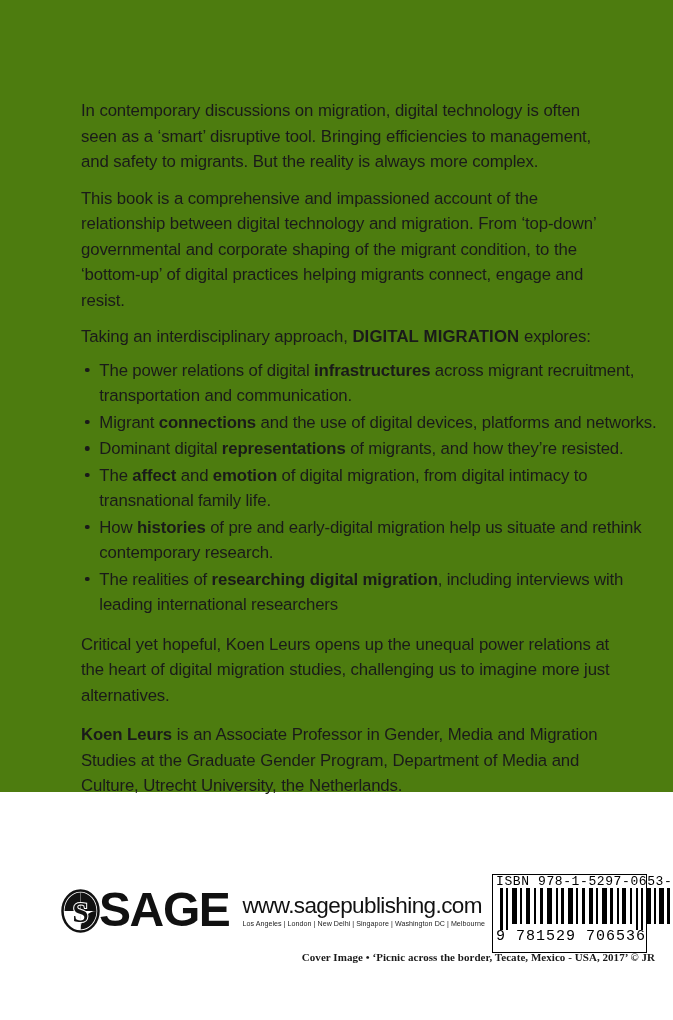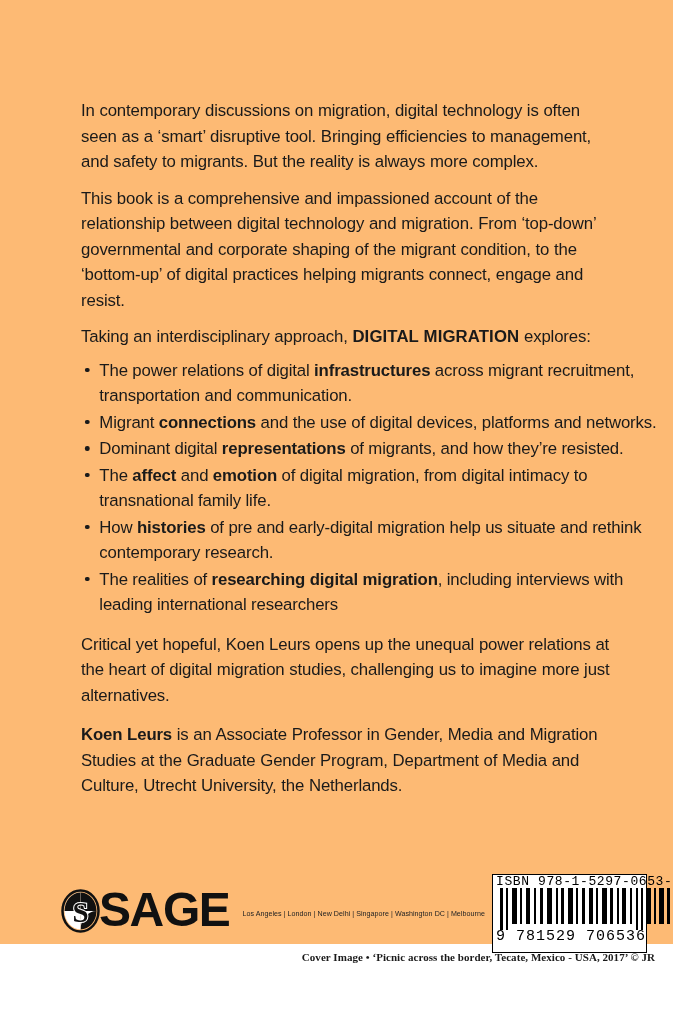--- a/index.html
+++ b/index.html
@@ -14,22 +14,22 @@
     overflow: hidden;
     font-family: "Liberation Sans", sans-serif;
     color: #1a1a1a;
     -webkit-font-smoothing: antialiased;
   }
 
   .cover {
     position: absolute;
     left: 0; top: 0;
     width: 673px;
-    height: 944px;
-    background: #fdba74;
+    height: 792px;
+    background: #4d7c0f;
   }
 
   
   .blurb {
     position: absolute;
     left: 81px;
     top: 98px;
     width: 558px;
   }
 
@@ -124,21 +124,21 @@
     color: #111111;
     white-space: nowrap;
   }
   .sage-cities {
     font-family: "Liberation Sans", sans-serif;
     font-size: 7.1px;
     line-height: 10px;
     letter-spacing: 0.05px;
     color: #222222;
     white-space: nowrap;
-    margin-top: 16px;
+    margin-top: 1px;
   }
 
   
   .barcode-box {
     position: absolute;
     left: 492px;
     top: 2px;
     width: 155px;
     background: #ffffff;
     border: 1px solid #000000;
@@ -238,20 +238,21 @@
         <path d="M39 7 A32 37 0 0 1 39 81 Z" fill="#111111"></path>
         <path d="M39 7 A32 37 0 0 0 39 81 Z" fill="#ffffff"></path>
         <path d="M39 7 A32 37 0 0 0 7 44 L39 44 Z" fill="#111111"></path>
         <path d="M39 81 A32 37 0 0 1 71 44 L39 44 Z" fill="#ffffff"></path>
         <text x="39" y="66" font-family="Liberation Serif, serif" font-size="58" font-weight="700" text-anchor="middle" fill="#111111" stroke="#ffffff" stroke-width="4" paint-order="stroke">S</text>
       </svg>
 
       <div class="sage-word">SAGE</div>
 
       <div class="sage-right">
+        <div class="sage-url">www.sagepublishing.com</div>
         <div class="sage-cities">Los Angeles | London | New Delhi | Singapore | Washington DC | Melbourne</div>
       </div>
     </div>
 
     <div class="barcode-box">
       <div class="isbn-line">ISBN 978-1-5297-0653-6</div>
       <svg class="bars" viewBox="0 0 300 42" preserveAspectRatio="none" aria-hidden="true">
         <g fill="#000000">
           <rect x="2" y="0" width="3" height="42"></rect>
             <rect x="8" y="0" width="2" height="42"></rect>

